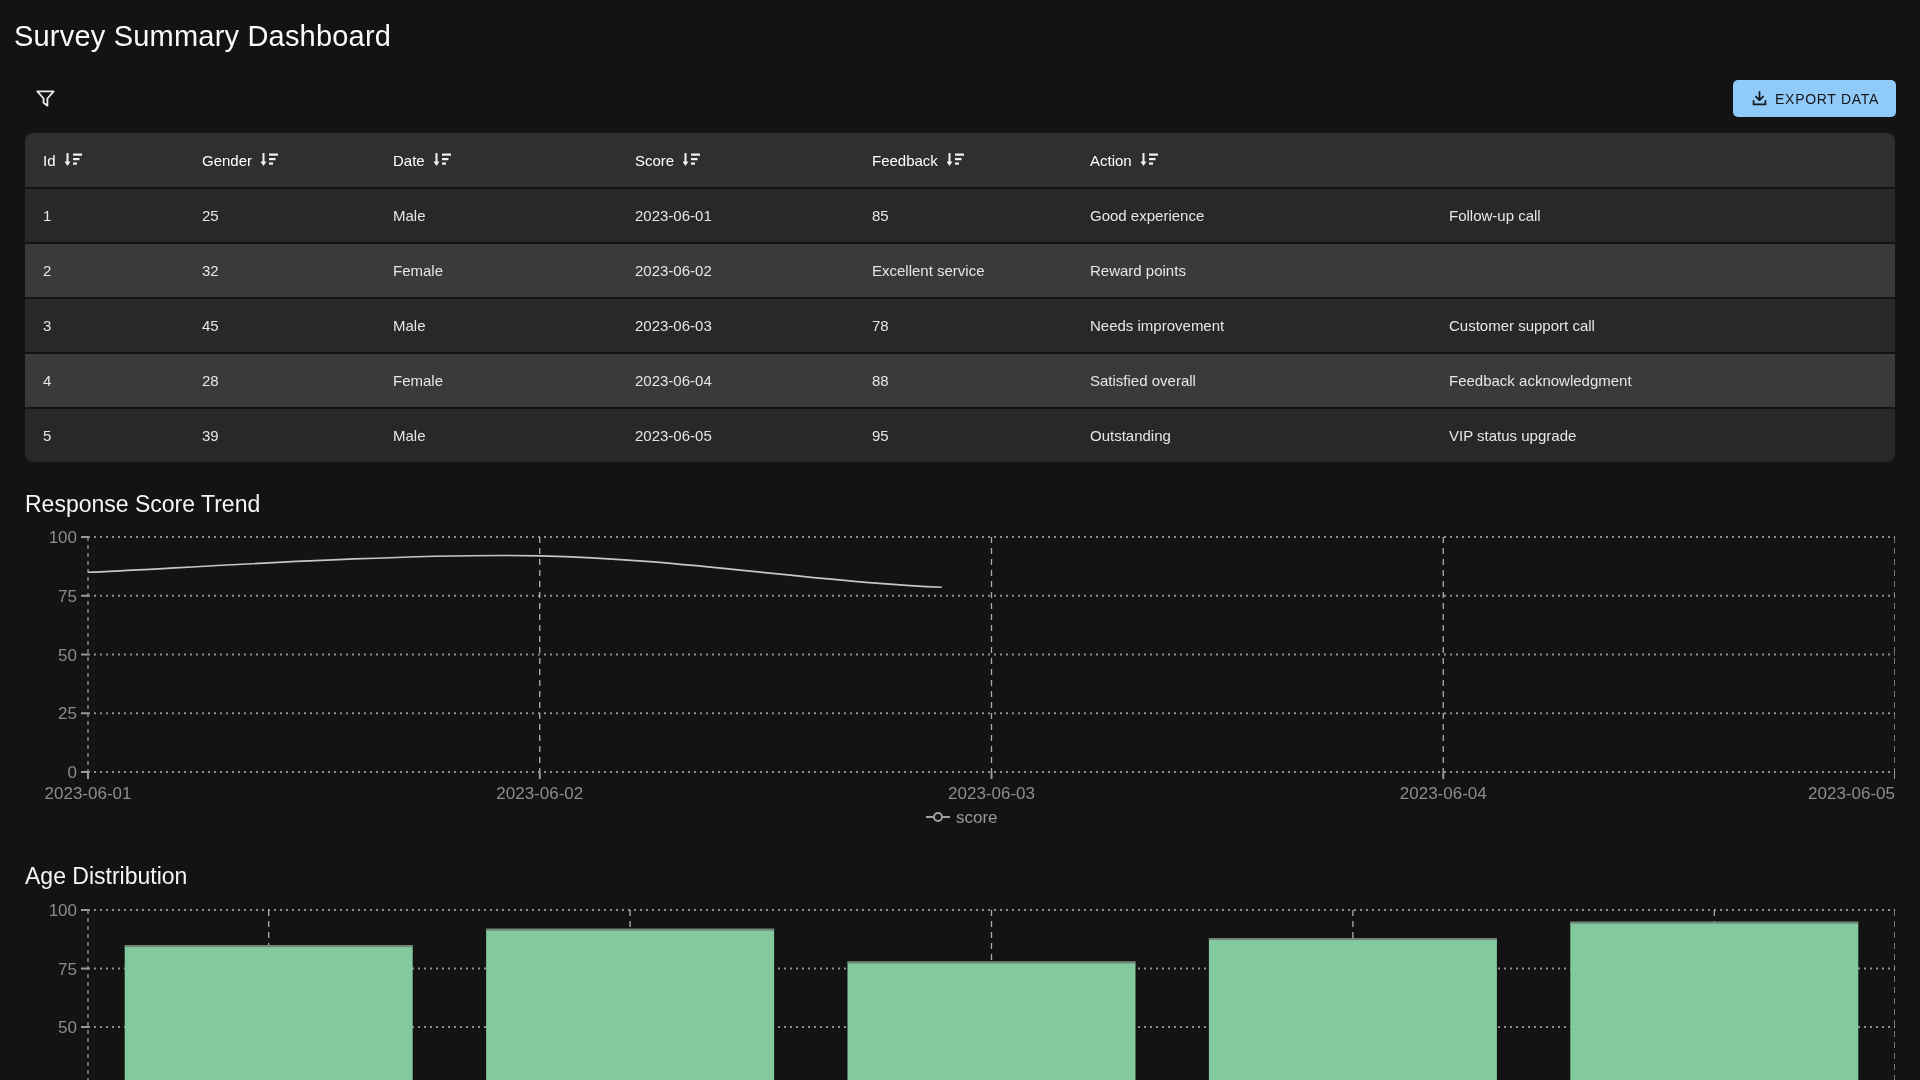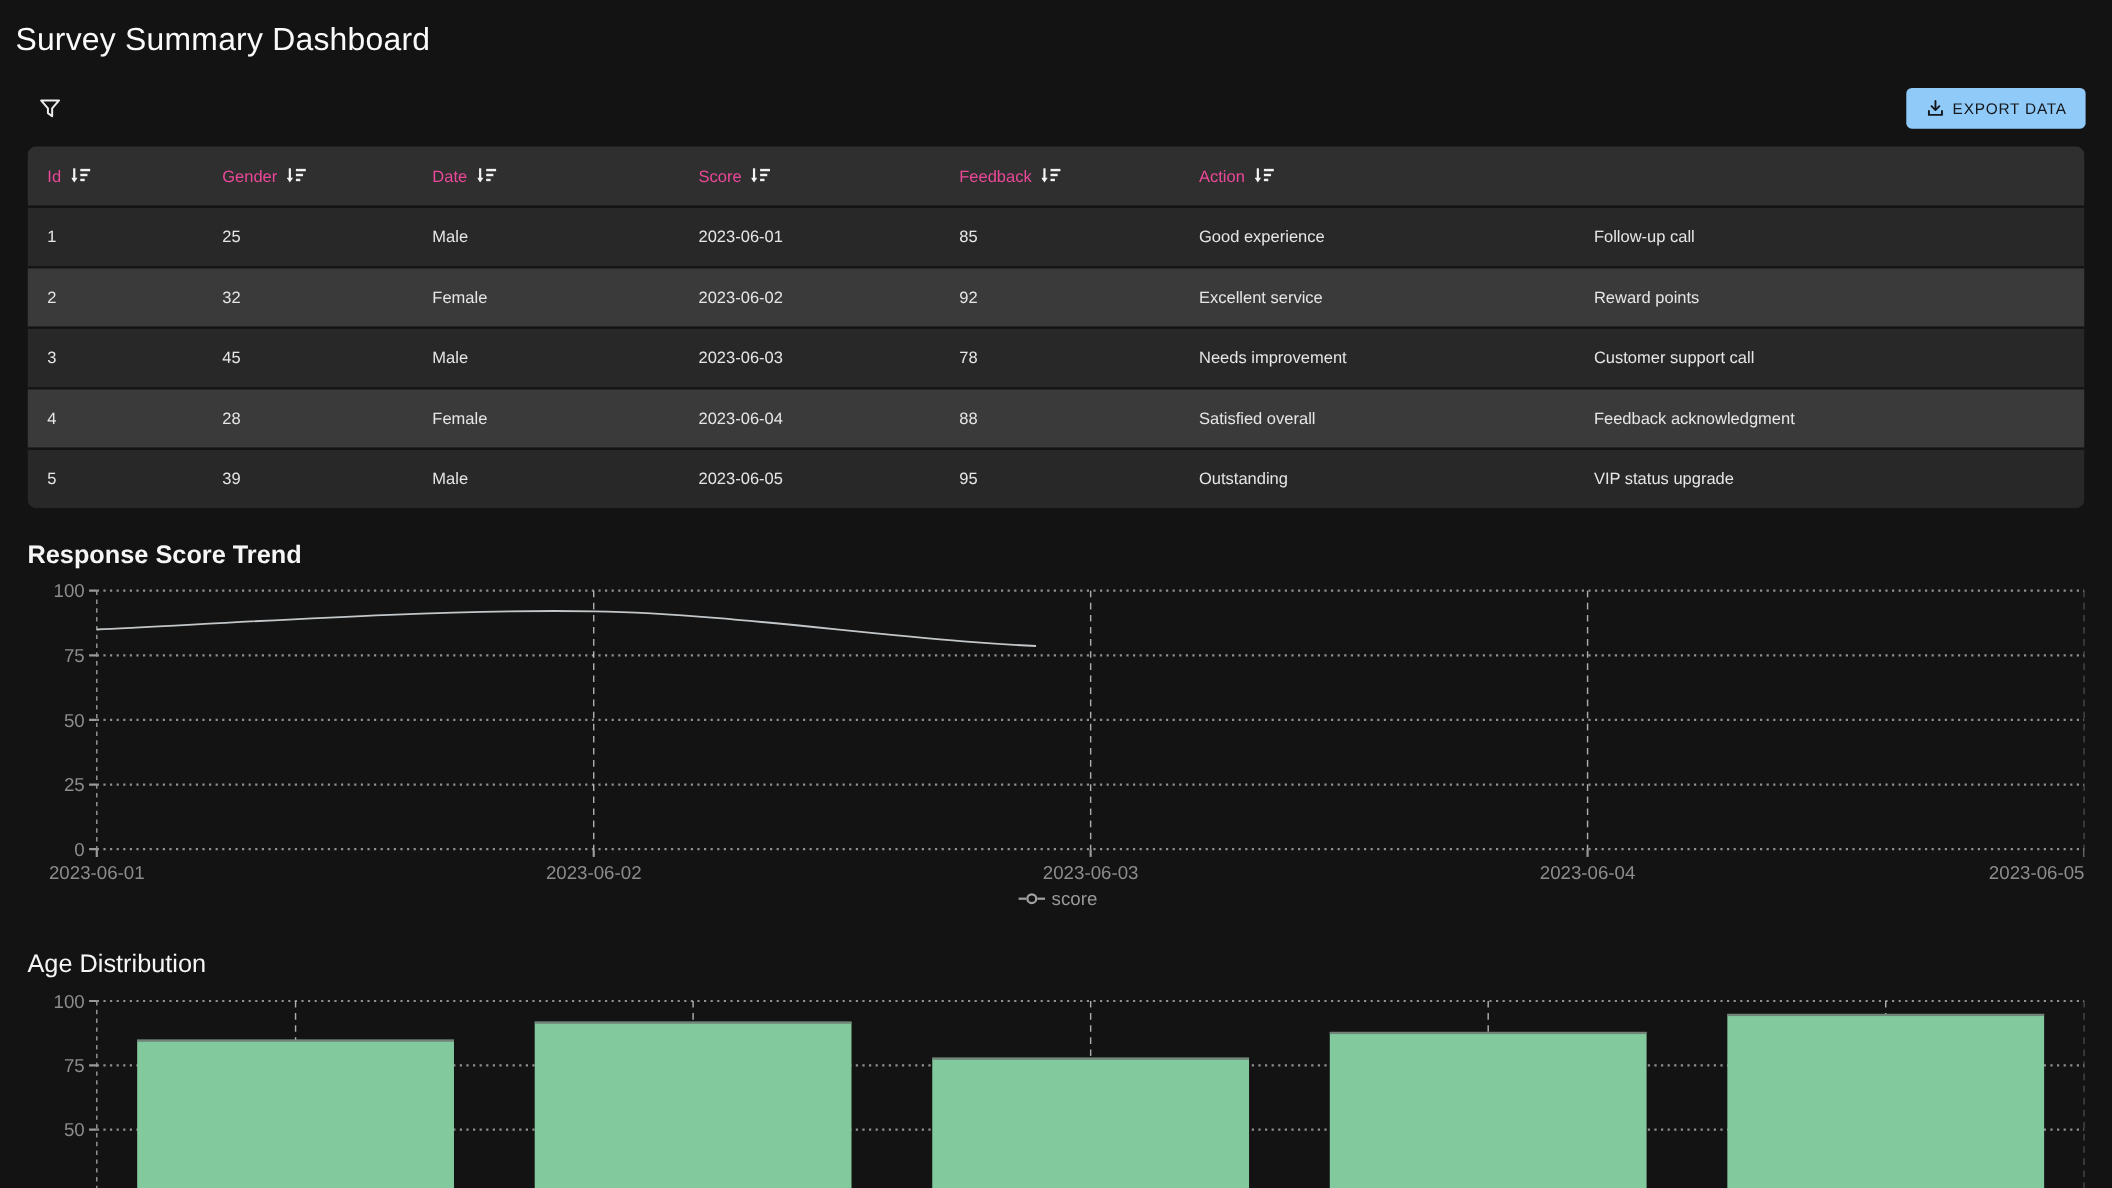--- a/index.html
+++ b/index.html
@@ -20,31 +20,31 @@
     display:flex; align-items:center; gap:6px;
     background:#90caf9; color:#14181c;
     border:none; border-radius:5px; cursor:pointer;
     font-family:"Liberation Sans", sans-serif;
     font-size:14px; font-weight:500; letter-spacing:0.7px;
   }
 
   
   .data-table { left:25px; top:133px; width:1870px; border-radius:8px; overflow:hidden; font-size:15px; }
   .tr { display:grid; grid-template-columns:159px 191px 242px 237px 218px 359px 1fr; }
-  .tr.head { background:#2f2f2f; height:54px; color:#ec4899; }
+  .tr.head { background:#2f2f2f; height:54px; color:#ffffff; }
   .tr.row { height:55px; border-top:2px solid #131313; color:#e6e6e6; }
   .tr.row:nth-child(odd) { background:#282828; }
   .tr.row:nth-child(even) { background:#3a3a3a; }
   .td, .th { display:flex; align-items:center; padding-left:18px; overflow:hidden; white-space:nowrap; }
   .th { gap:9px; cursor:pointer; }
   .th svg { flex:0 0 auto; }
 
   
   .section-title { left:25px; font-size:23px; font-weight:400; color:#f5f5f5; }
-  .st-trend { top:491px;font-weight:bold; }
+  .st-trend { top:491px; }
   .st-age { top:863px; }
 
   
   .chart { left:25px; width:1870px; overflow:hidden; }
   .chart-trend { top:520px; height:310px; }
   .chart-age { top:895px; height:185px; }
   svg text { font-family:"Liberation Sans", sans-serif; }
 </style>
 </head>
 <body>
@@ -141,21 +141,20 @@
         <div class="td">2023-06-01</div>
         <div class="td">85</div>
         <div class="td">Good experience</div>
         <div class="td">Follow-up call</div>
       </div>
       <div class="tr row">
         <div class="td">2</div>
         <div class="td">32</div>
         <div class="td">Female</div>
         <div class="td">2023-06-02</div>
-        <div class="td">92</div>
         <div class="td">Excellent service</div>
         <div class="td">Reward points</div>
       </div>
       <div class="tr row">
         <div class="td">3</div>
         <div class="td">45</div>
         <div class="td">Male</div>
         <div class="td">2023-06-03</div>
         <div class="td">78</div>
         <div class="td">Needs improvement</div>

